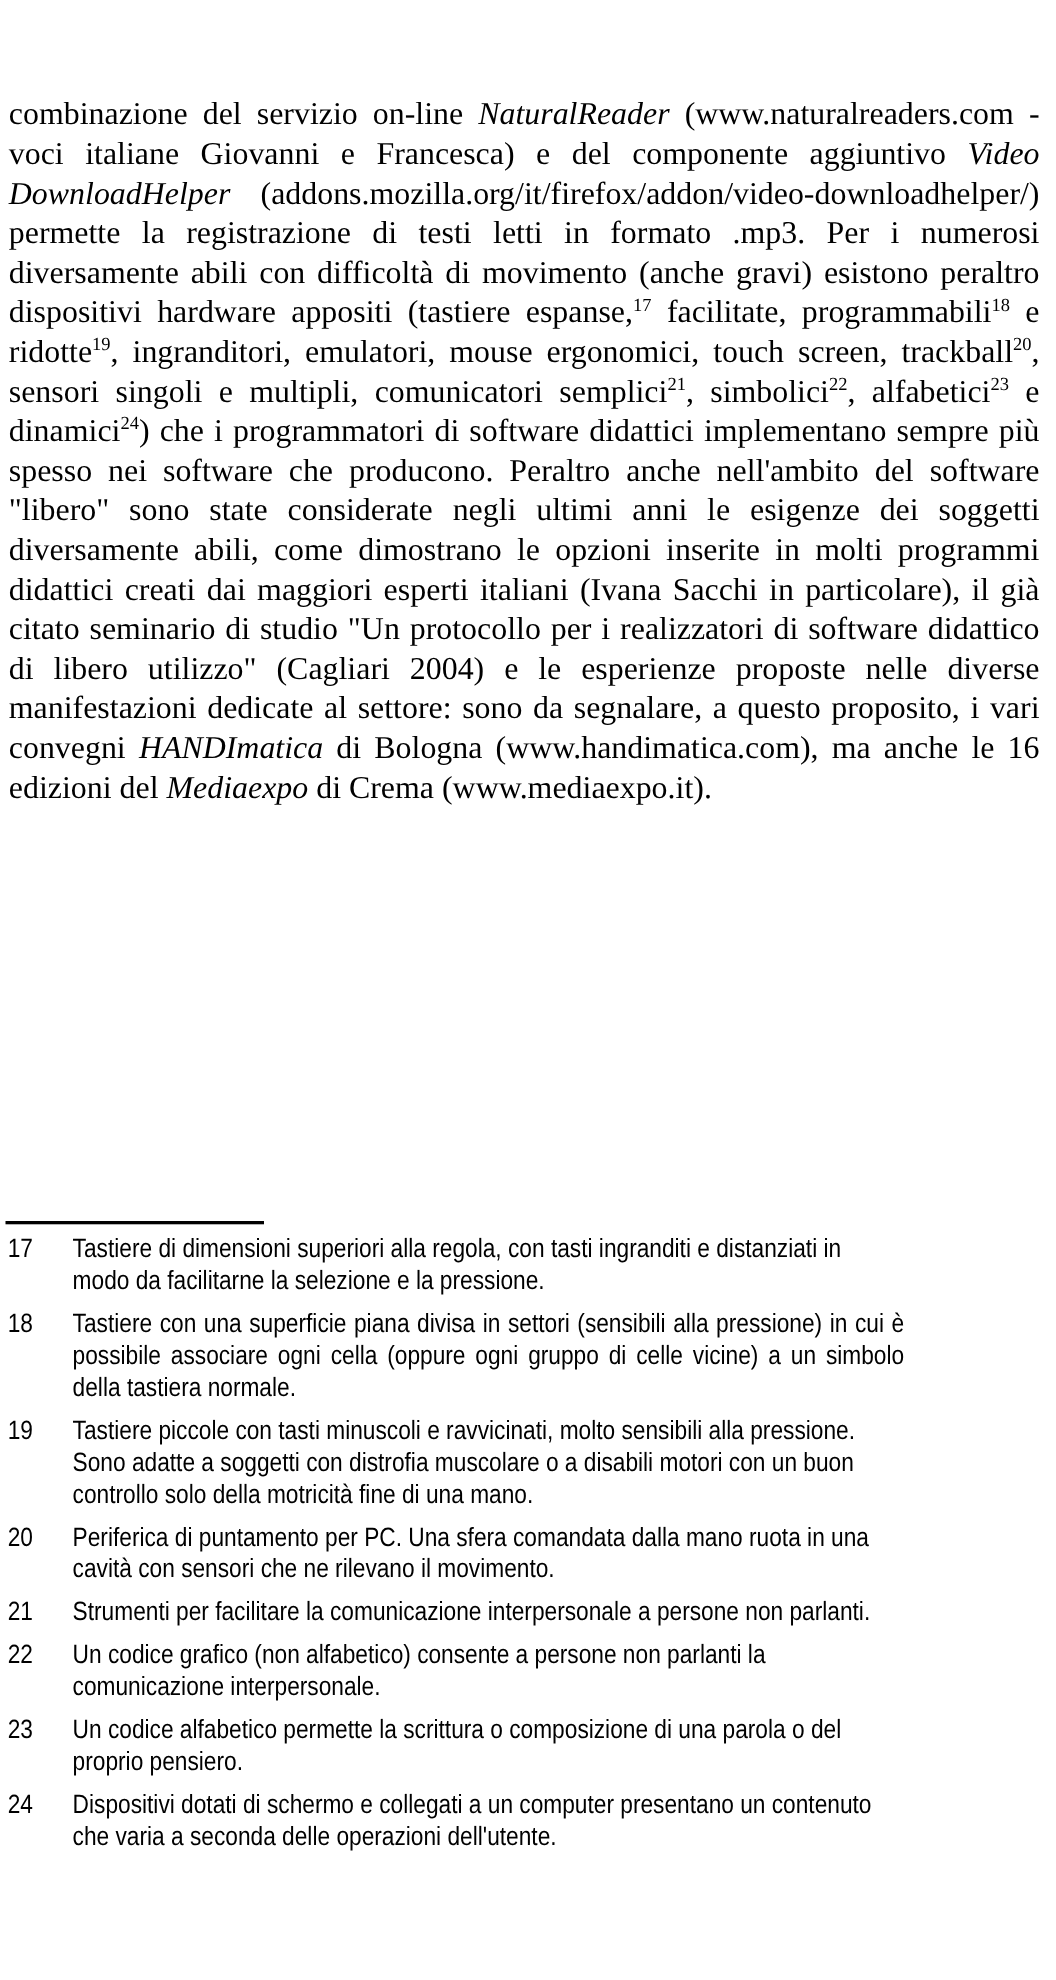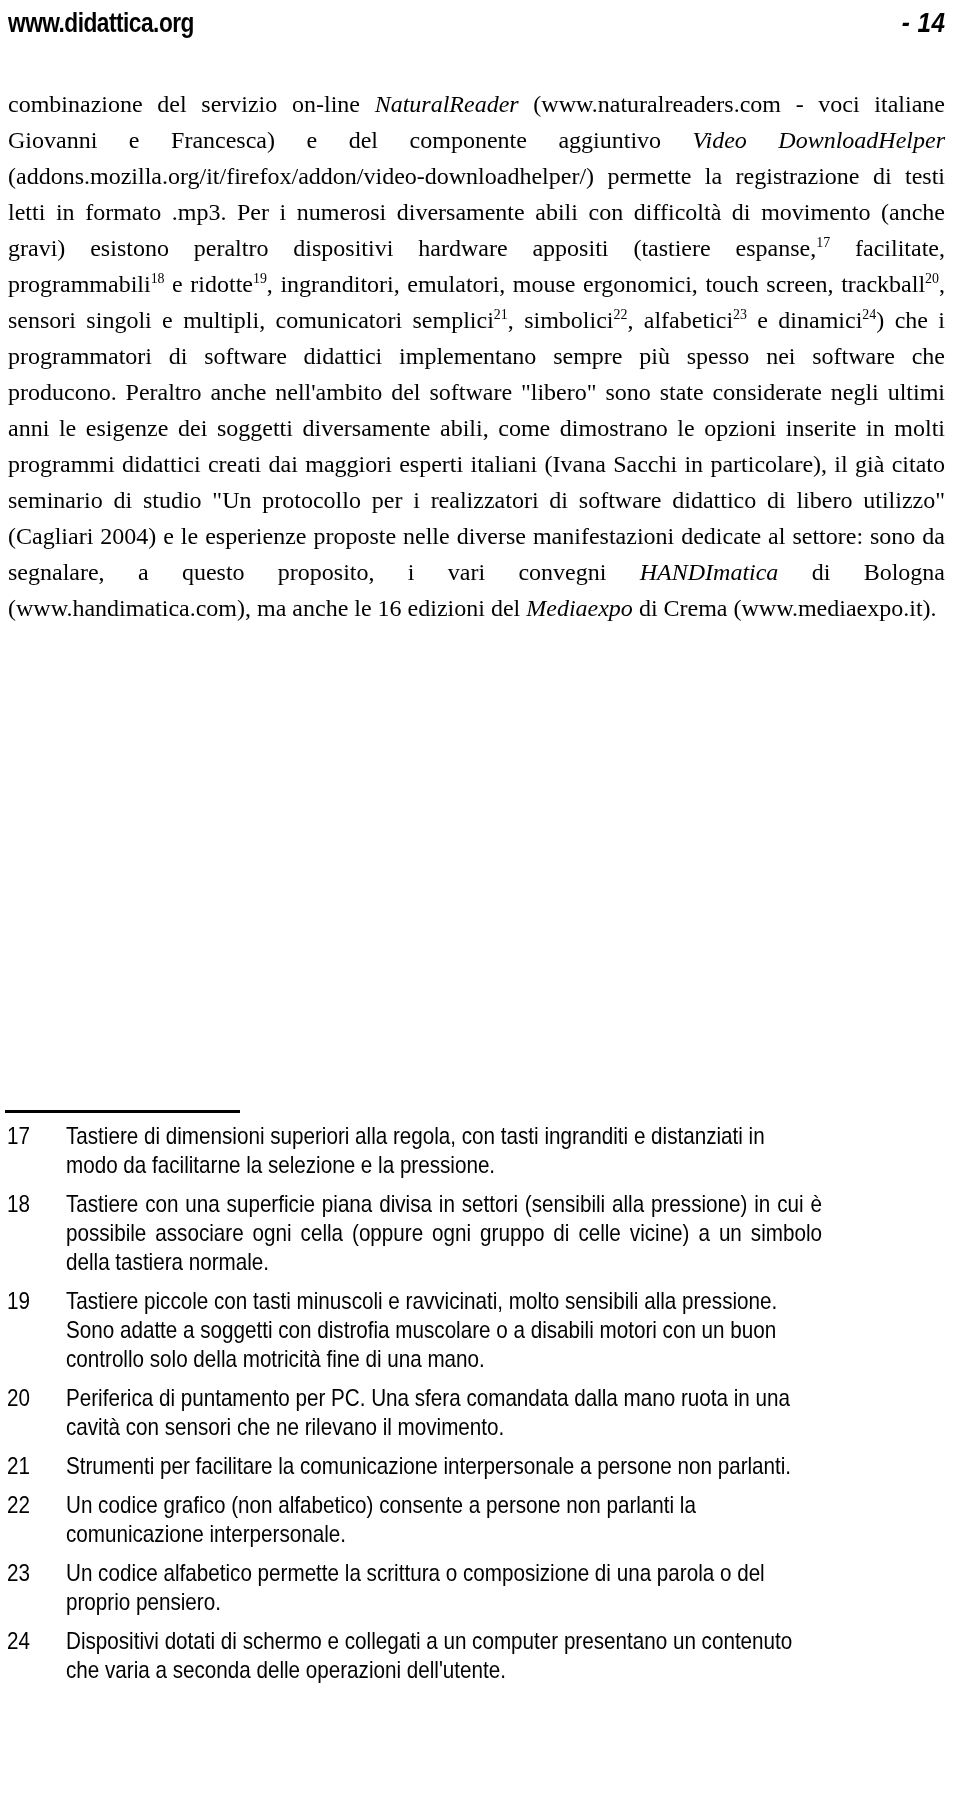--- a/index.html
+++ b/index.html
@@ -48,21 +48,21 @@
     transform-origin: right top;
   }
 
   
   .body-block {
     position: absolute;
     top: 86px;
     left: 8px;
     width: 937px;
     font-family: "Liberation Serif", "DejaVu Serif", serif;
-    font-size: 24px;
+    font-size: 29px;
     line-height: 36px;
     color: #000;
     text-align: justify;
     text-justify: inter-word;
     hyphens: none;
     -webkit-font-smoothing: antialiased;
   }
   .body-block p {
     margin: 0;
   }
@@ -121,24 +121,20 @@
   }
   .fn-text.no-justify {
     text-align: left;
   }
 </style>
 </head>
 <body>
 
 <div class="page">
 
-  <div class="header">
-    <span class="header-site">www.didattica.org</span>
-    <span class="header-page">- 14</span>
-  </div>
 
   <div class="body-block">
     <p id="body-paragraph"><span>combinazione del servizio on-line </span><i>NaturalReader</i><span> (www.naturalreaders.com - voci italiane Giovanni e Francesca) e del componente aggiuntivo </span><i>Video DownloadHelper</i><span> (addons.mozilla.org/it/firefox/addon/video-downloadhelper/) permette la registrazione di testi letti in formato .mp3. Per i numerosi diversamente abili con difficoltà di movimento (anche gravi) esistono peraltro dispositivi hardware appositi (tastiere espanse,</span><sup class="fn">17</sup><span> facilitate, programmabili</span><sup class="fn">18</sup><span> e ridotte</span><sup class="fn">19</sup><span>, ingranditori, emulatori, mouse ergonomici, touch screen, trackball</span><sup class="fn">20</sup><span>, sensori singoli e multipli, comunicatori semplici</span><sup class="fn">21</sup><span>, simbolici</span><sup class="fn">22</sup><span>, alfabetici</span><sup class="fn">23</sup><span> e dinamici</span><sup class="fn">24</sup><span>) che i programmatori di software didattici implementano sempre più spesso nei software che producono. Peraltro anche nell'ambito del software "libero" sono state considerate negli ultimi anni le esigenze dei soggetti diversamente abili, come dimostrano le opzioni inserite in molti programmi didattici creati dai maggiori esperti italiani (Ivana Sacchi in particolare), il già citato seminario di studio "Un protocollo per i realizzatori di software didattico di libero utilizzo" (Cagliari 2004) e le esperienze proposte nelle diverse manifestazioni dedicate al settore: sono da segnalare, a questo proposito, i vari convegni </span><i>HANDImatica</i><span> di Bologna (www.handimatica.com), ma anche le 16 edizioni del </span><i>Mediaexpo</i><span> di Crema (www.mediaexpo.it).</span></p>
   </div>
 
   <div class="fn-rule"></div>
 
   <div class="footnotes" id="footnotes-list">
       <div class="fn-item">
         <div class="fn-num">17</div>

